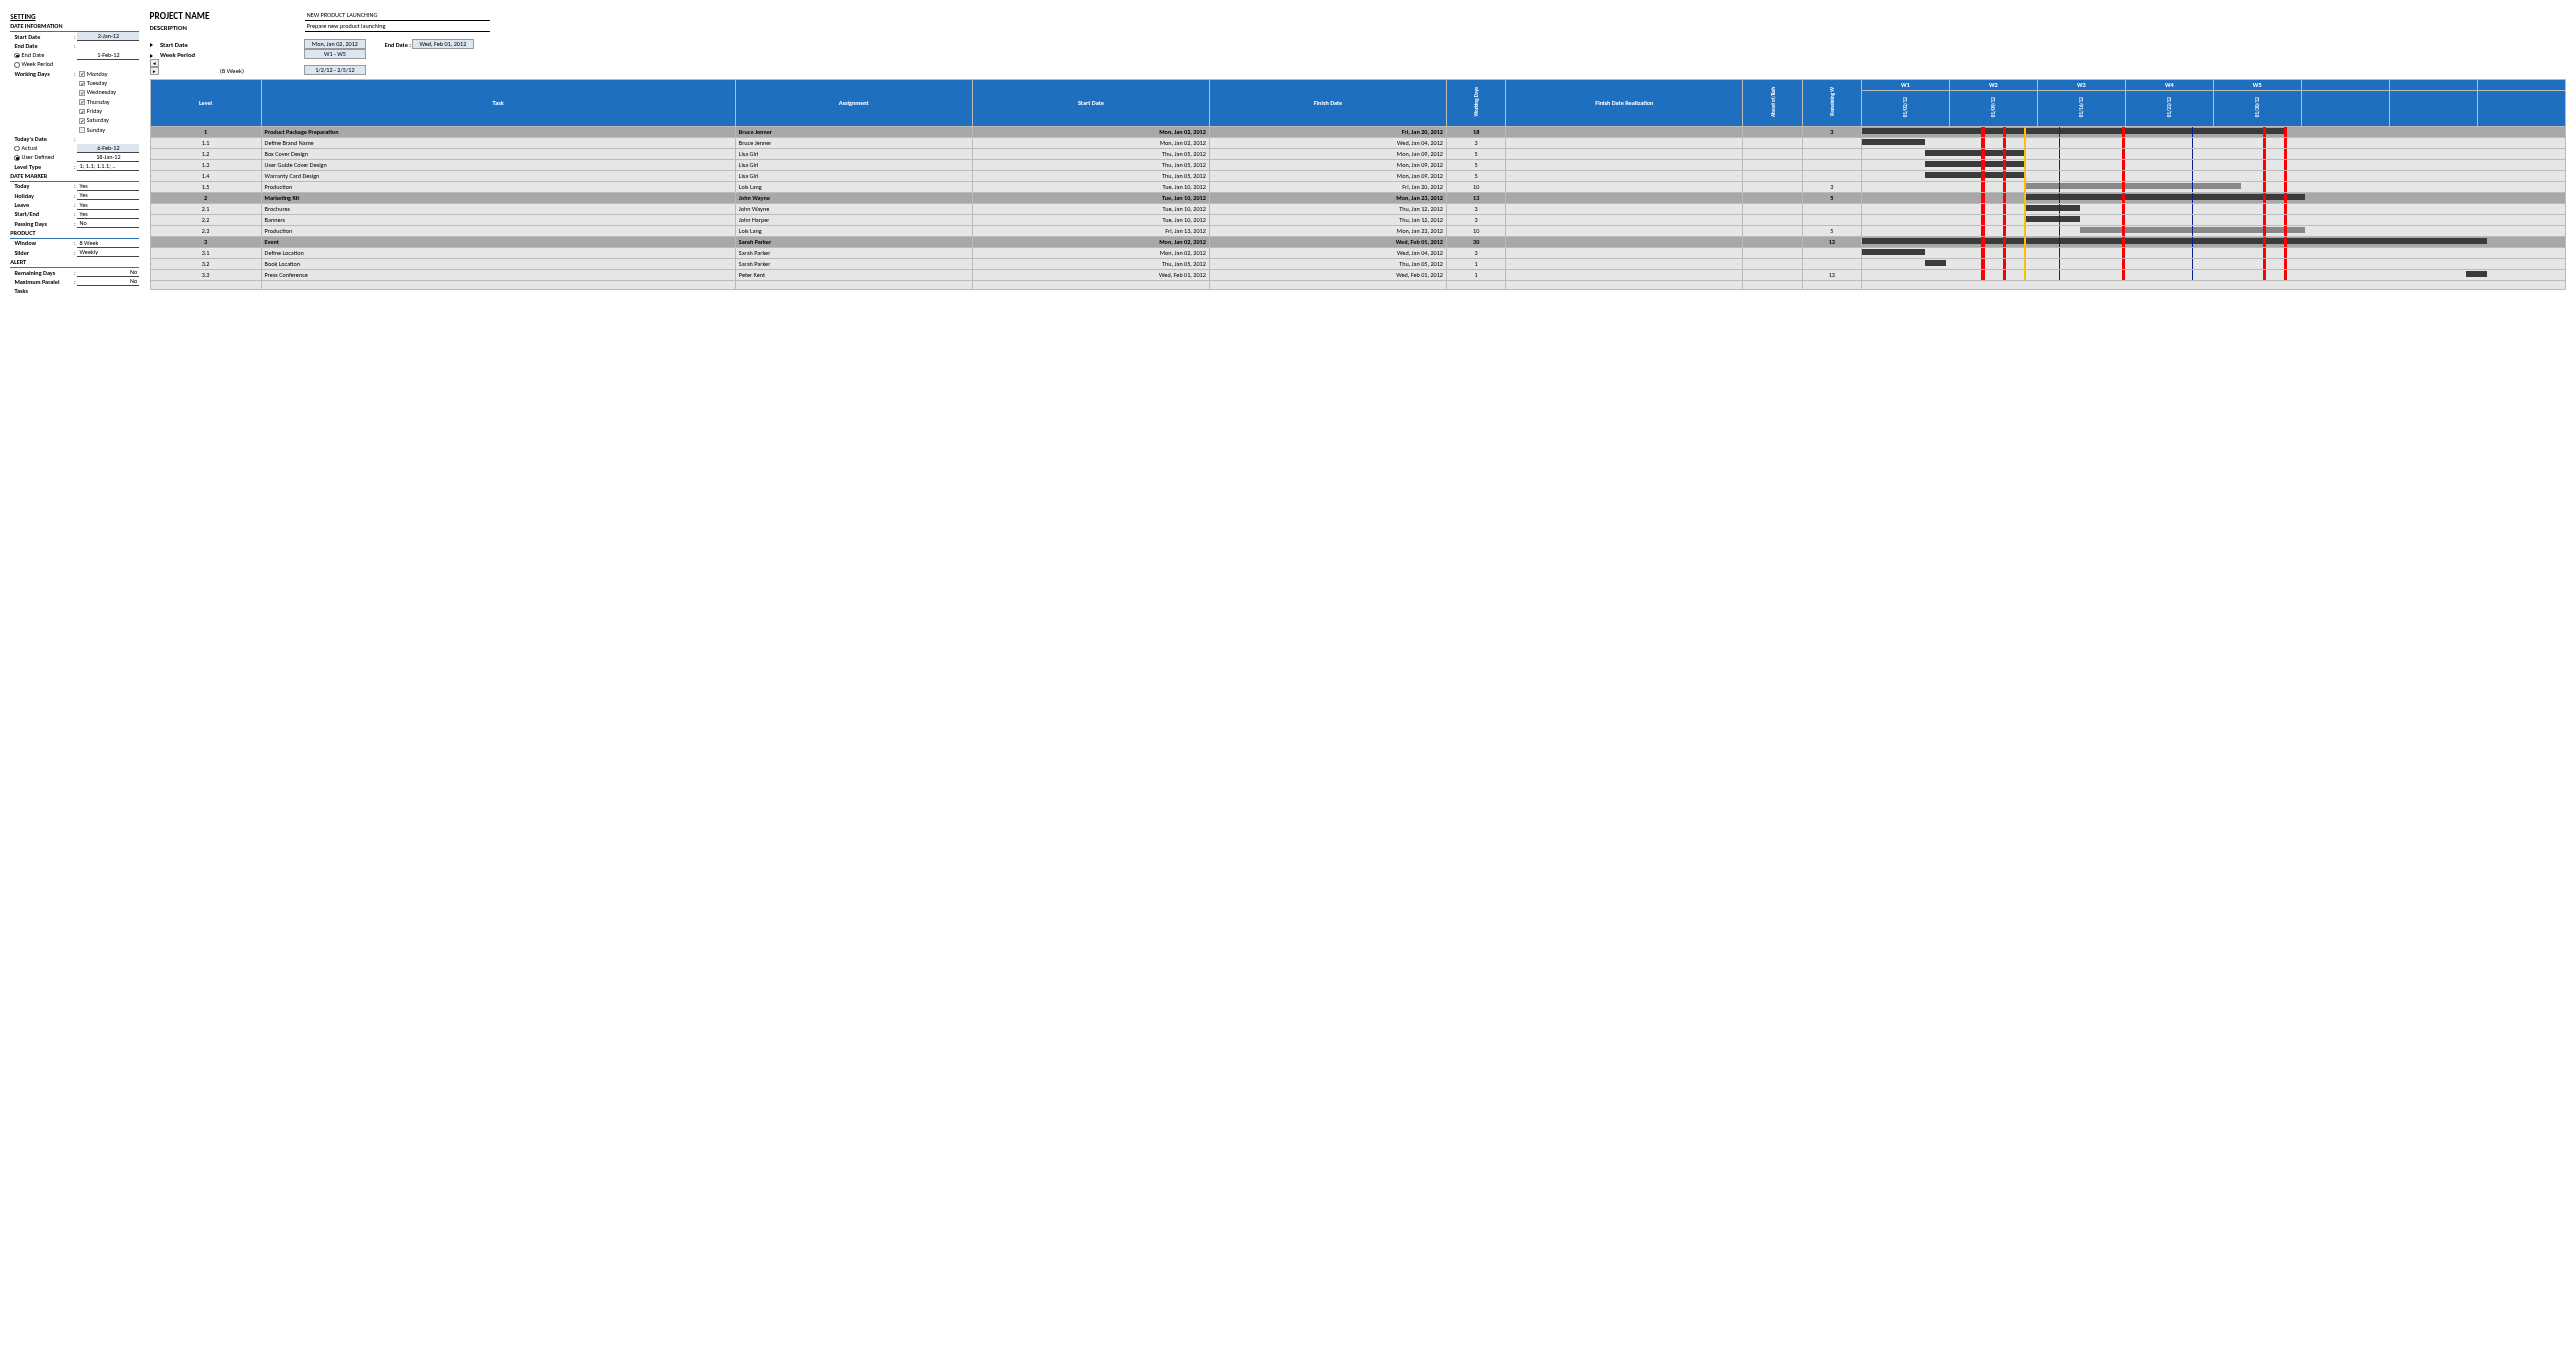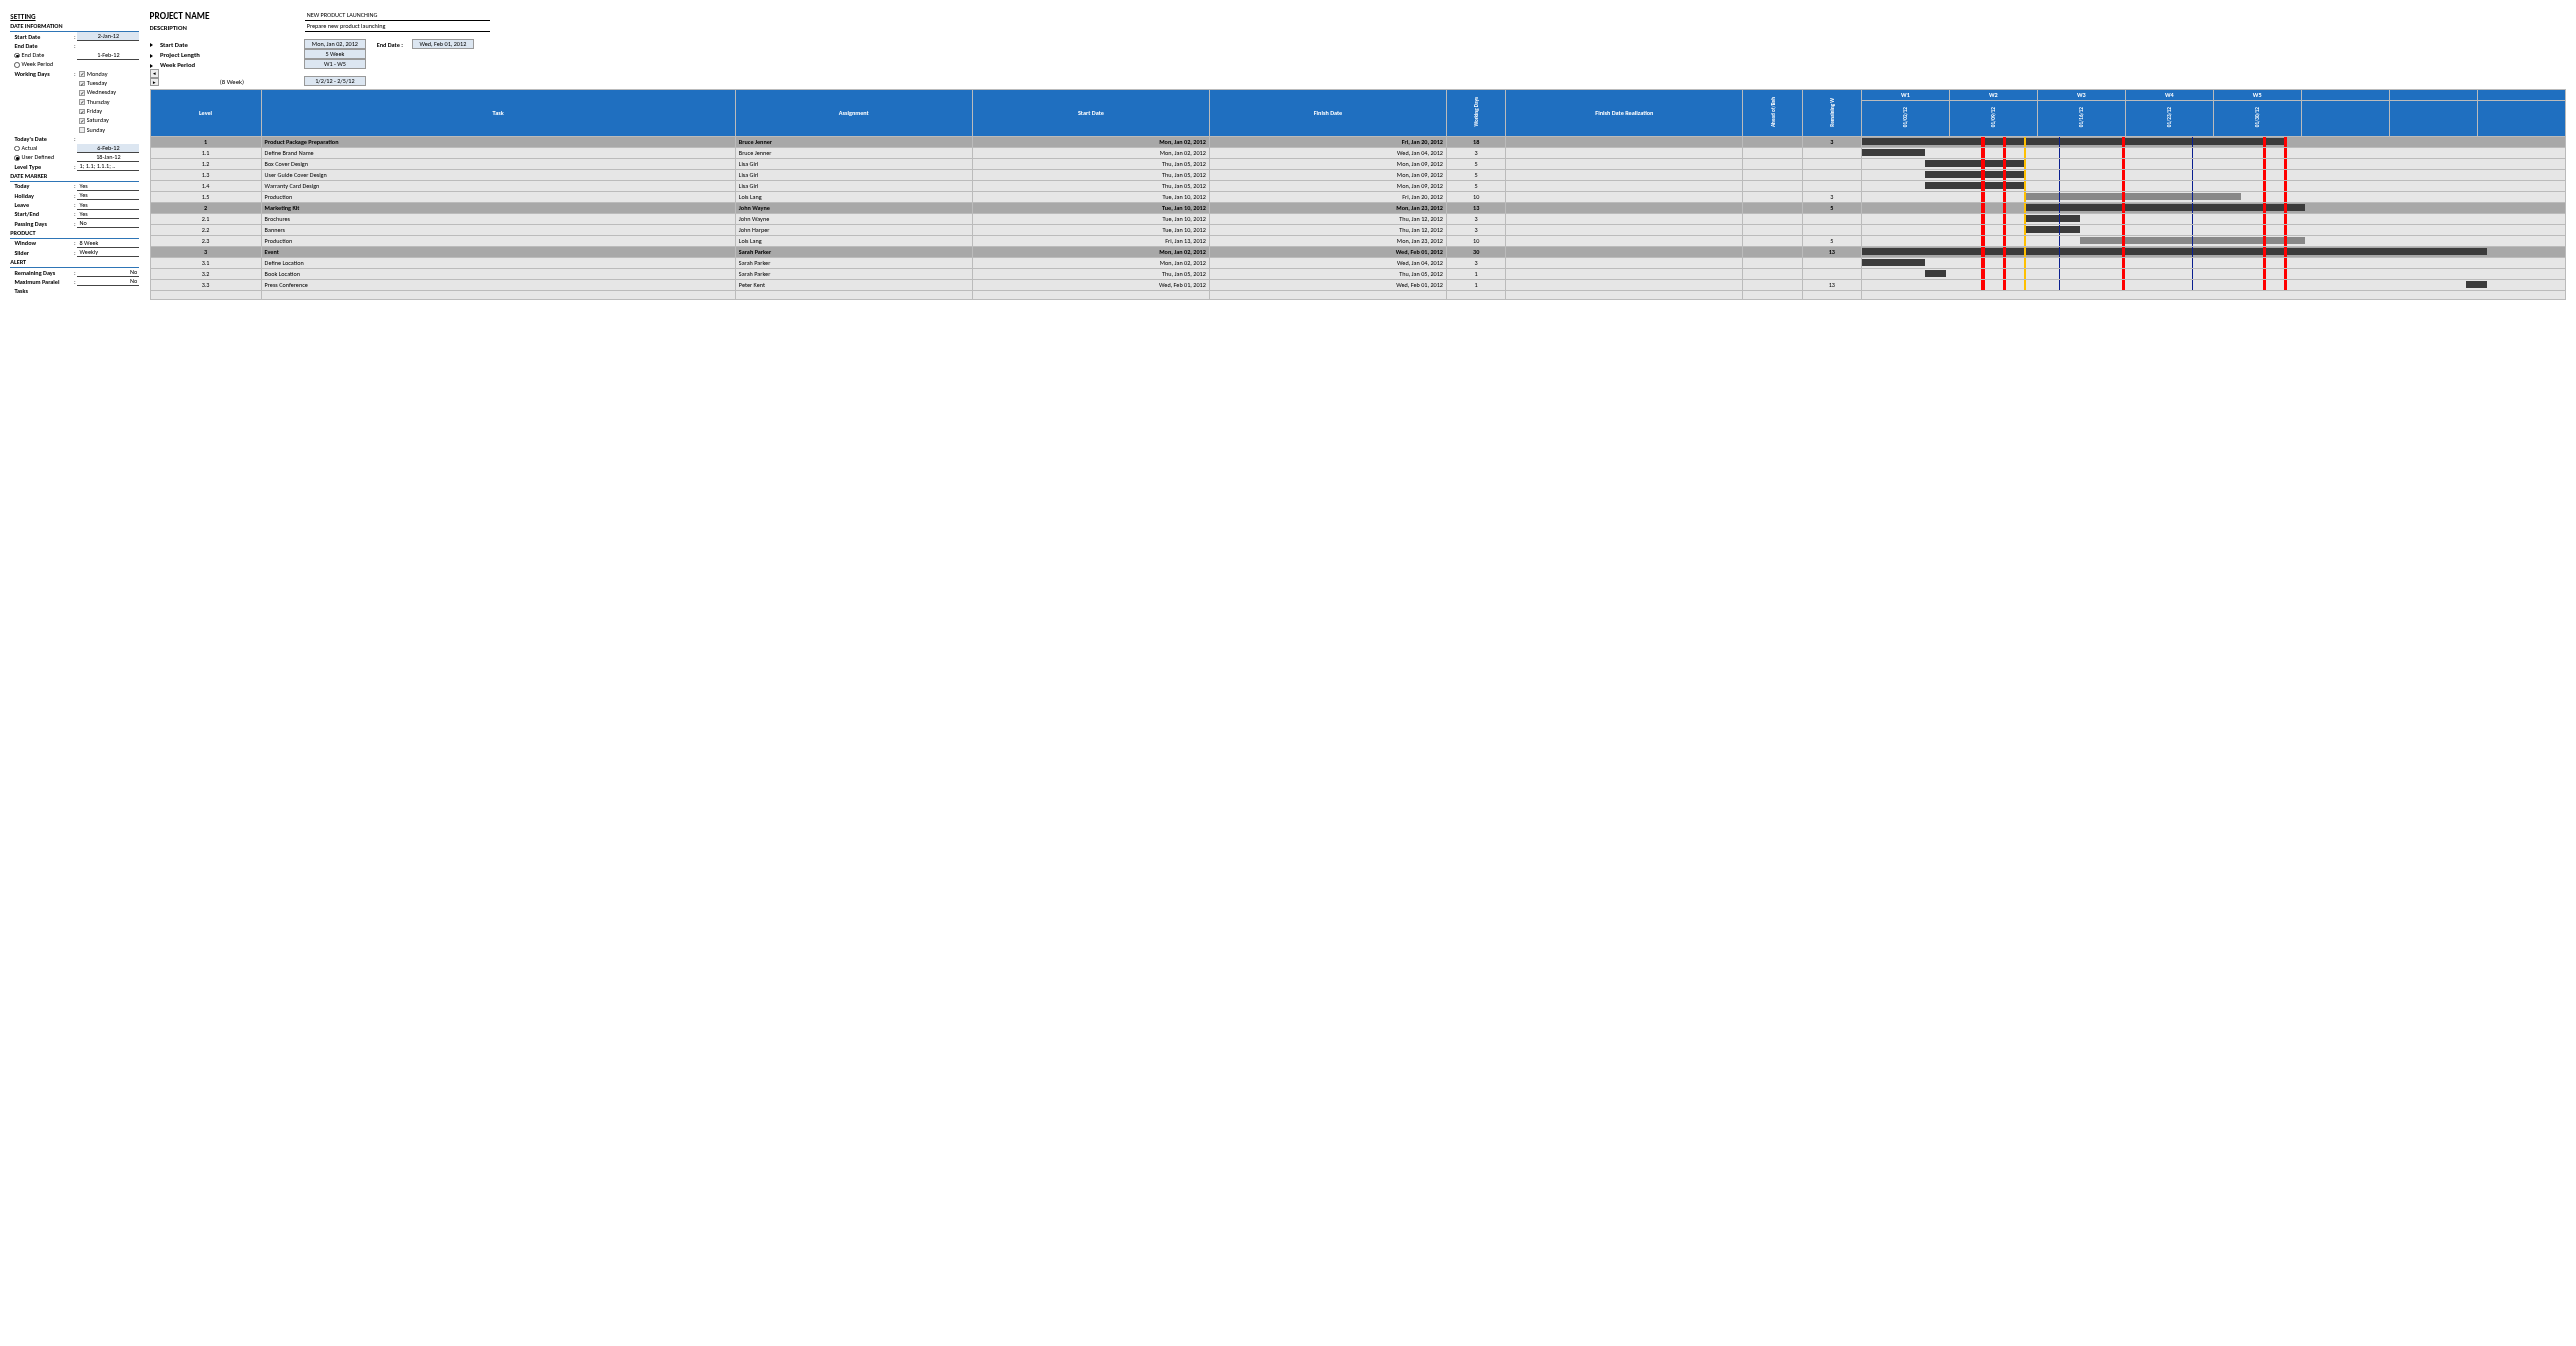--- a/index.html
+++ b/index.html
@@ -23,21 +23,21 @@
   .radio.on::after { content:""; position:absolute; left:1px; top:1px; width:2.6px; height:2.6px; border-radius:50%; background:#000; }
   .check { position:relative; background:#eee; border-color:#999; }
   .check.on::after { content:"✓"; position:absolute; left:0; top:-1px; font-size:5.2px; }
 
   
   .ph-row { display:flex; align-items:flex-end; min-height:10.3px; }
   .ph-lab { width:155px; font-weight:bold; font-size:6.7px; }
   .ph-lab.big { font-size:9.3px; }
   .ph-val { width:185px; border-bottom:0.5px solid #000; padding:1px 2.1px; }
   .ph-val2 { width:62px; text-align:center; background:#dce6f1; border:0.5px solid #999; }
-  .ph-lab2 { width:46px; font-weight:bold; text-align:right; padding-right:9px; }
+  .ph-lab2 { width:46px; font-weight:bold; text-align:right; padding-right:1px; }
   .tri { display:inline-block; width:0; height:0; border-top:2.6px solid transparent; border-bottom:2.6px solid transparent; border-left:3.6px solid #000; margin-right:4.1px; vertical-align:middle;}
   .slider-btn { display:inline-block; width:9.3px; height:8.2px; border:0.5px solid #999; background:#eee; text-align:center; line-height:7.2px; font-size:4.6px; }
 
   
   table { border-collapse: collapse; width:100%; table-layout:fixed; margin-top:3.1px; }
   th, td { border:0.5px solid #bbb; padding:1px 3.1px; height:9.3px; font-size:6.2px; white-space:nowrap; overflow:hidden; }
   thead th { background:#1f6fc0; color:#fff; font-weight:bold; text-align:center; vertical-align:middle; }
   thead th.vtx { height:36px; }
   thead th.vtx span { writing-mode: vertical-rl; transform: rotate(180deg); display:inline-block; font-size:5.2px; }
   tbody tr.sum td { background:#a8a8a8; font-weight:bold; }
@@ -222,25 +222,20 @@
     </div>
 
     <div style="height:6.2px"></div>
 
     <div class="ph-row">
       <div style="width:10.3px"><span class="tri"></span></div>
       <div class="ph-lab" style="width:144px">Start Date</div>
       <div class="ph-val2">Mon, Jan 02, 2012</div>
       <div class="ph-lab2">End Date :</div>
       <div class="ph-val2">Wed, Feb 01, 2012</div>
-    </div>
-    <div class="ph-row">
-      <div style="width:10.3px"><span class="tri"></span></div>
-      <div class="ph-lab" style="width:144px">Project Length</div>
-      <div class="ph-val2">5 Week</div>
     </div>
     <div class="ph-row">
       <div style="width:10.3px"><span class="tri"></span></div>
       <div class="ph-lab" style="width:144px">Week Period</div>
       <div class="ph-val2">W1 - W5</div>
     </div>
     <div class="ph-row">
       <div style="width:10.3px">
         <span class="slider-btn">◄</span><span class="slider-btn">►</span>
       </div>

